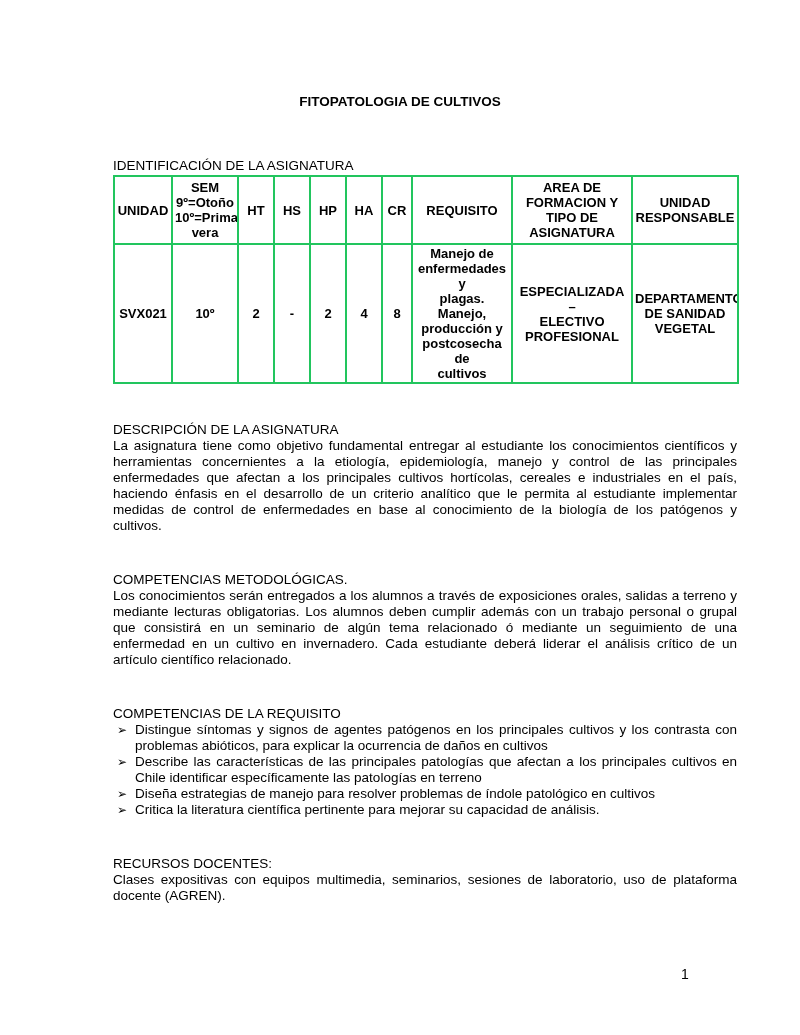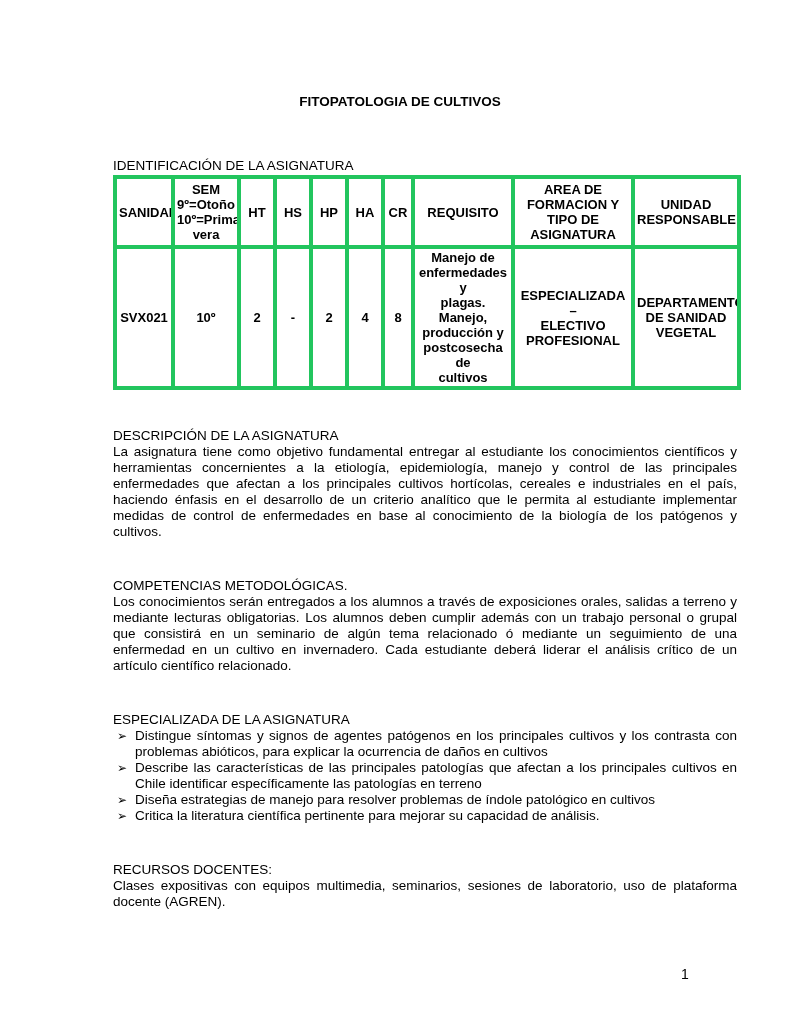--- a/index.html
+++ b/index.html
@@ -30,21 +30,21 @@
   }
   .body-text { margin: 0; text-align: justify; }
 
   table.id-table {
     border-collapse: collapse;
     width: 624px;
     table-layout: fixed;
     margin-top: 1px;
   }
   .id-table th, .id-table td {
-    border: 4px solid #22c55e;
+    border: 2px solid #22c55e;
     padding: 1px 2px;
     vertical-align: middle;
     text-align: center;
     font-size: 13px;
     line-height: 15px;
     overflow: hidden;
   }
   .id-table th { font-weight: bold; height: 64px; }
   .id-table td { font-weight: bold; height: 114px; }
   .pre { white-space: pre-line; }
@@ -82,21 +82,21 @@
         <col style="width:36px">
         <col style="width:36px">
         <col style="width:36px">
         <col style="width:30px">
         <col style="width:100px">
         <col style="width:120px">
         <col style="width:106px">
       </colgroup>
       <thead>
         <tr>
-          <th>SANIDAD</th>
+          <th>UNIDAD</th>
           <th>
             <div>SEM</div>
             <div class="sem-sub">9º=Otoño
 10º=Prima
 vera</div>
           </th>
           <th>HT</th>
           <th>HS</th>
           <th>HP</th>
           <th>HA</th>
@@ -137,21 +137,21 @@
     <h2 class="section-heading">DESCRIPCIÓN DE LA ASIGNATURA</h2>
     <p class="body-text">La asignatura tiene como objetivo fundamental entregar al estudiante los conocimientos científicos y herramientas concernientes a la etiología, epidemiología, manejo y control de las principales enfermedades que afectan a los principales cultivos hortícolas, cereales e industriales en el país, haciendo énfasis en el desarrollo de un criterio analítico que le permita al estudiante implementar medidas de control de enfermedades en base al conocimiento de la biología de los patógenos y cultivos.</p>
   </div>
 
   <div class="section">
     <h2 class="section-heading">COMPETENCIAS METODOLÓGICAS.</h2>
     <p class="body-text">Los conocimientos serán entregados a los alumnos a través de exposiciones orales, salidas a terreno y mediante lecturas obligatorias.  Los alumnos deben cumplir además con un trabajo personal o grupal que consistirá en un seminario de algún tema relacionado ó mediante un seguimiento de una enfermedad en un cultivo en invernadero. Cada estudiante deberá liderar el análisis crítico de un artículo científico relacionado.</p>
   </div>
 
   <div class="section">
-    <h2 class="section-heading">ESPECIALIZADA DE LA ASIGNATURA</h2>
+    <h2 class="section-heading">COMPETENCIAS DE LA REQUISITO</h2>
     <div class="bullet-item">
       <span class="bullet">➢</span>
       <span class="bullet-text">Distingue síntomas y signos de agentes patógenos en los principales cultivos y los contrasta con problemas abióticos, para explicar la ocurrencia de daños en cultivos</span>
     </div>
     <div class="bullet-item">
       <span class="bullet">➢</span>
       <span class="bullet-text">Describe las características de las principales patologías que afectan a los principales cultivos en Chile identificar específicamente las patologías en terreno</span>
     </div>
     <div class="bullet-item">
       <span class="bullet">➢</span>

